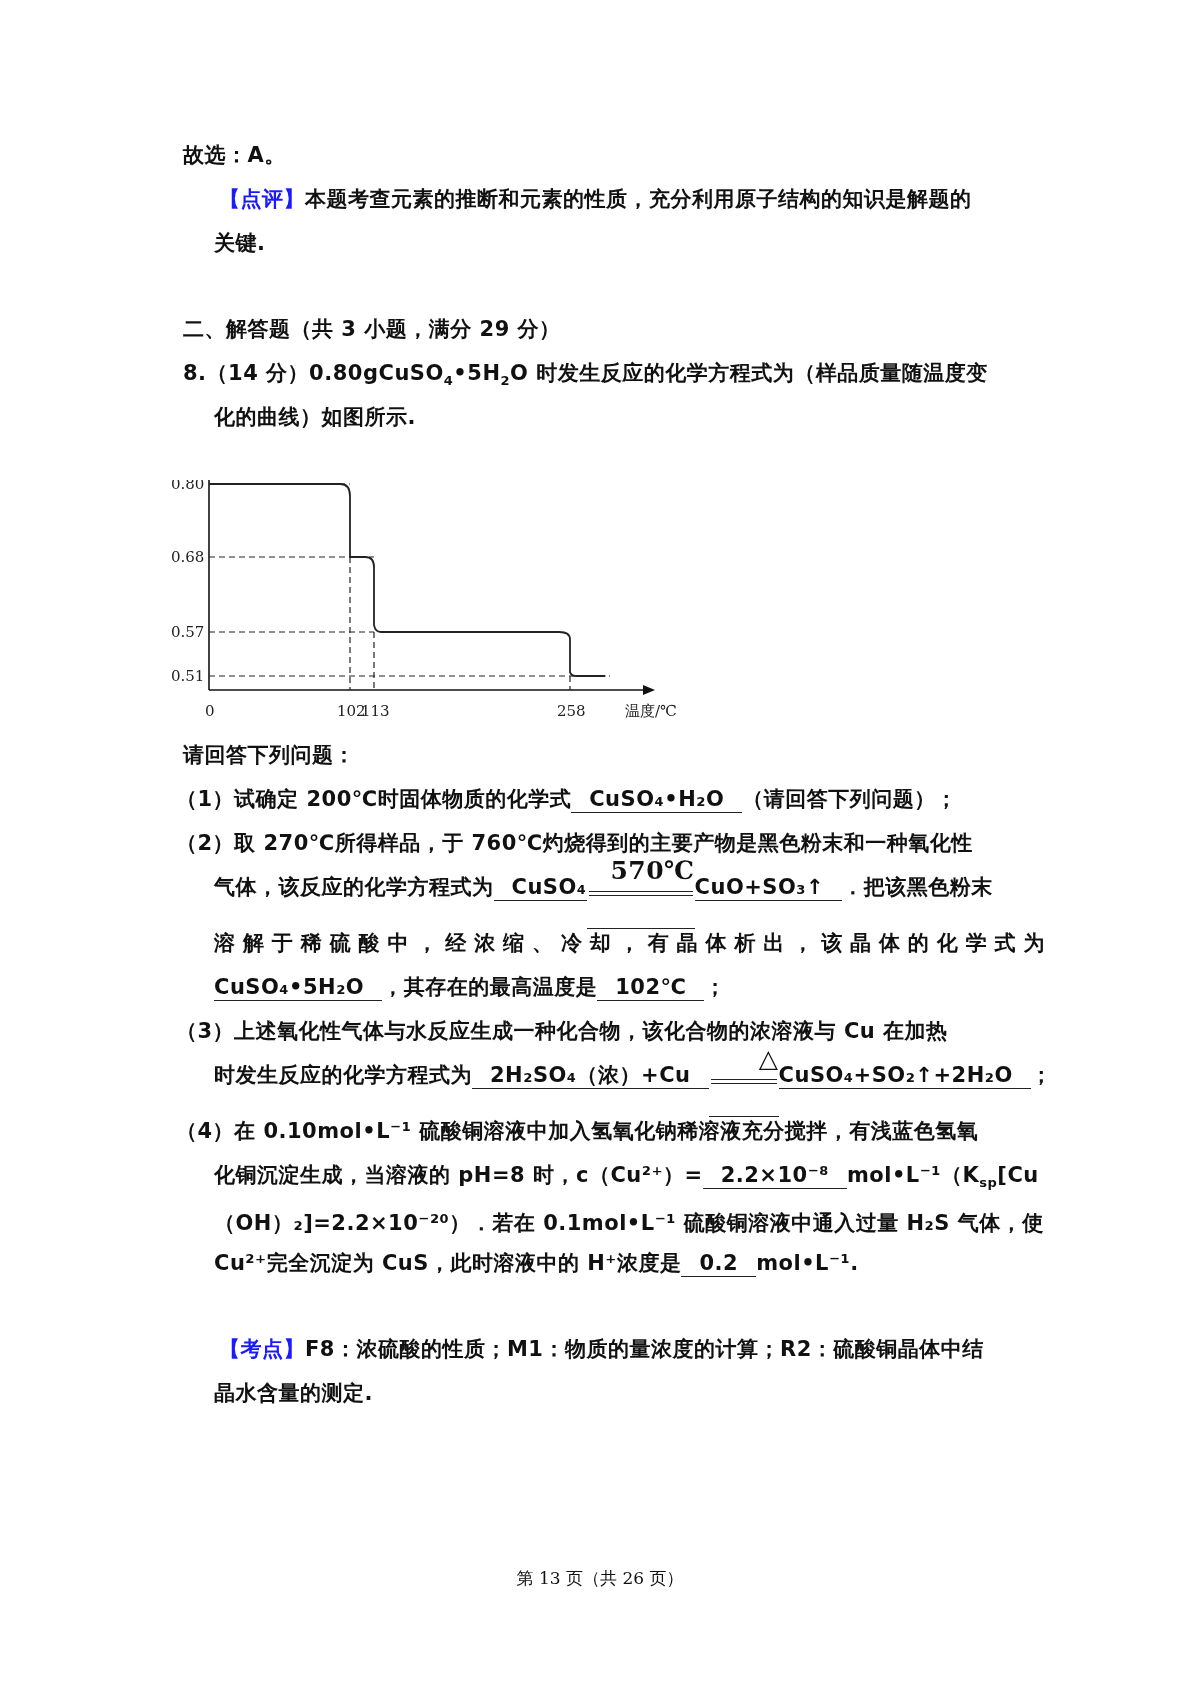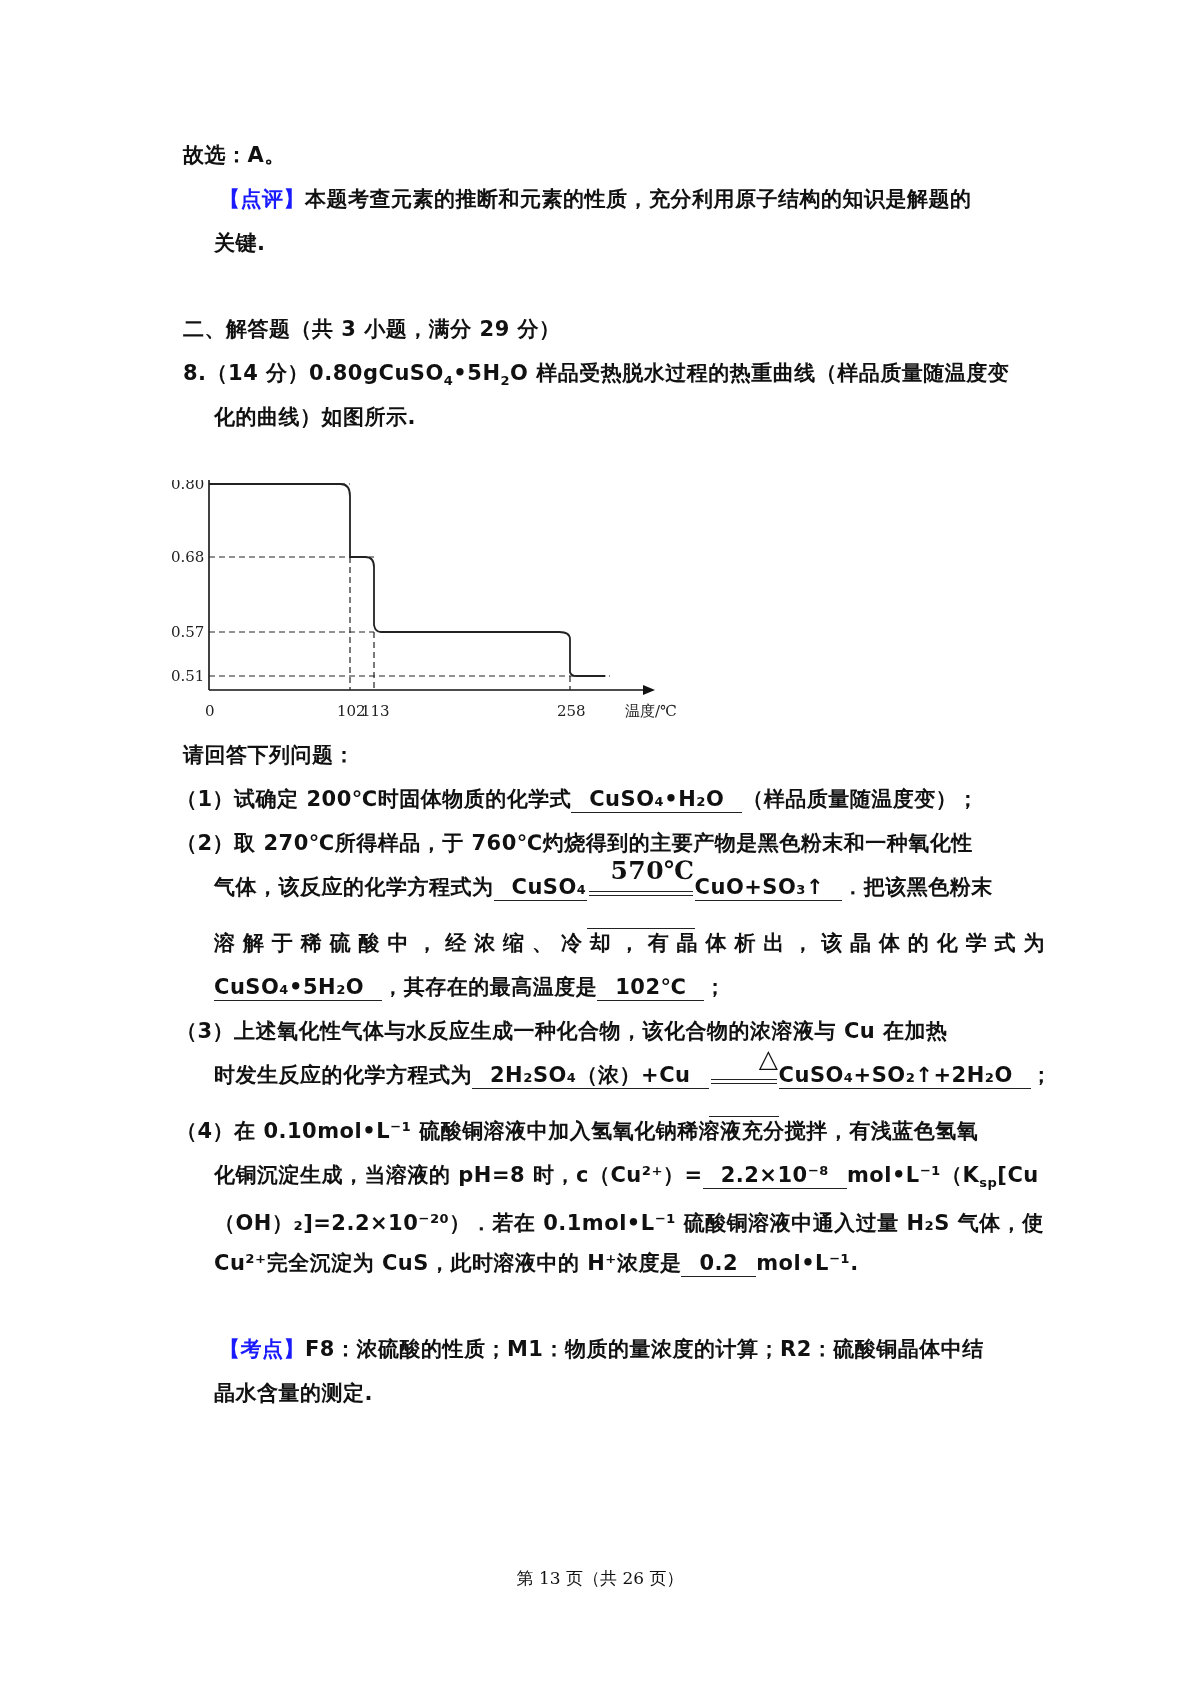--- a/index.html
+++ b/index.html
@@ -28,21 +28,21 @@
 
 <div class="line" style="top:140px">故选：A。</div>
 <div class="line" style="top:184px">
   <span class="blue">【点评】</span><span>本题考查元素的推断和元素的性质，充分利用原子结构的知识是解题的</span>
 </div>
 <div class="line ind" style="top:228px">关键.</div>
 
 <div class="line bold" style="top:314px">二、解答题（共 3 小题，满分 29 分）</div>
 
 <div class="line" style="top:358px">
-  <span>8.（14 分）0.80gCuSO</span><sub>4</sub><span>•5H</span><sub>2</sub><span>O 样品受热脱水过程的热重曲线（样品质量随温度变</span>
+  <span>8.（14 分）0.80gCuSO</span><sub>4</sub><span>•5H</span><sub>2</sub><span>O 时发生反应的化学方程式为（样品质量随温度变</span>
 </div>
 <div class="line ind" style="top:402px">化的曲线）如图所示.</div>
 
 <svg class="chart" viewBox="0 0 560 290">
   <g id="axes">
       <line x1="44" y1="210" x2="44" y2="-14" stroke="#111" stroke-width="1.6"></line>
       <polygon points="39,-10 49,-10 44,-22" fill="#111"></polygon>
       <line x1="44" y1="210" x2="478" y2="210" stroke="#111" stroke-width="1.6"></line>
       <polygon points="478,205 478,215 490,210" fill="#111"></polygon>
     </g>
@@ -74,21 +74,21 @@
       <text x="196" y="236">113</text>
       <text x="392" y="236">258</text>
     </g>
   <text id="ylabel" x="54" y="-4">质量/g</text>
   <text id="xlabel" x="460" y="236">温度/℃</text>
 </svg>
 
 <div class="line" style="top:740px">请回答下列问题：</div>
 
 <div class="line" style="top:784px; left:176px">
-  <span>（1）试确定 200℃时固体物质的化学式</span><span class="ans">CuSO₄•H₂O</span><span>（样品质量随温度变）；</span>
+  <span>（1）试确定 200℃时固体物质的化学式</span><span class="ans">CuSO₄•H₂O</span><span>（请回答下列问题）；</span>
 </div>
 
 <div class="line" style="top:828px; left:176px">（2）取 270℃所得样品，于 760℃灼烧得到的主要产物是黑色粉末和一种氧化性</div>
 <div class="line ind" style="top:872px">
   <span>气体，该反应的化学方程式为</span><span class="ans" style="padding-right:0">CuSO₄</span><span class="cond"><span class="top">570℃</span><span class="eq1"></span><span class="eq2"></span><span class="under"></span></span><span class="ans" style="padding-left:0">CuO+SO₃↑</span><span>．把该黑色粉末</span>
 </div>
 <div class="line ind" style="top:928px; letter-spacing:0.3px">溶 解 于 稀 硫 酸 中 ， 经 浓 缩 、 冷 却 ， 有 晶 体 析 出 ， 该 晶 体 的 化 学 式 为</div>
 <div class="line ind" style="top:972px">
   <span class="ans" style="padding-left:0">CuSO₄•5H₂O</span><span>，其存在的最高温度是</span><span class="ans">102℃</span><span>；</span>
 </div>

